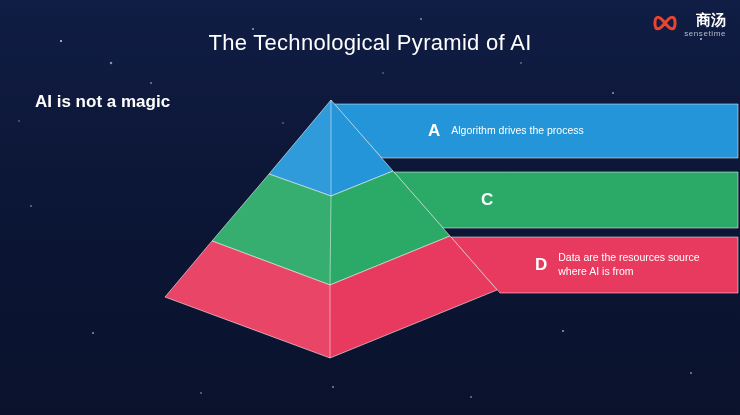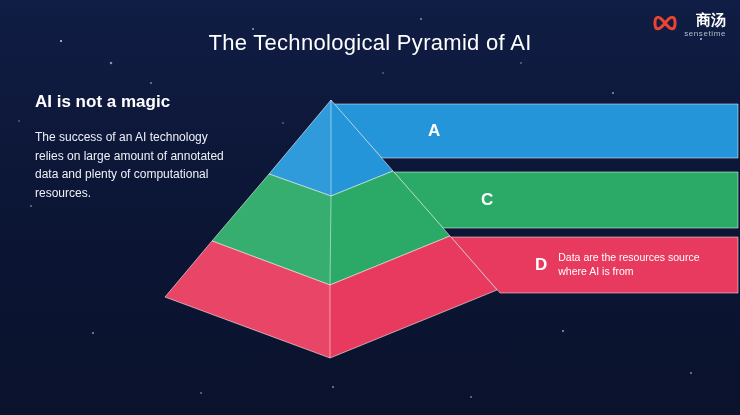--- a/index.html
+++ b/index.html
@@ -102,39 +102,39 @@
       <path d="M6 3 C2.5 3 2.5 13 6 13 C10 13 14 3 18 3 C21.5 3 21.5 13 18 13 C14 13 10 3 6 3 Z" fill="none" stroke-width="2.6" stroke-linecap="round" stroke="#e8442f"></path>
     </svg>
     <div class="logo-text">
       <div class="logo-cn">商汤</div>
       <div class="logo-en">sensetime</div>
     </div>
   </div>
 
   <div class="intro">
     <h2>AI is not a magic</h2>
-    <p>The success of an AI technology relies on large amount of annotated data and plenty of computational resources.</p>
   </div>
 
   <svg class="diagram" width="740" height="415" viewBox="0 0 740 415">
 
     <polygon points="334,104 738,104 738,158 382,158" stroke="rgba(255,255,255,0.5)" stroke-width="1" stroke-linejoin="round" fill="#2395d8"></polygon>
     <polygon points="394,172 738,172 738,228 443,228" stroke="rgba(255,255,255,0.5)" stroke-width="1" stroke-linejoin="round" fill="#2aa967"></polygon>
     <polygon points="451,237 738,237 738,293 500,293" stroke="rgba(255,255,255,0.5)" stroke-width="1" stroke-linejoin="round" fill="#e73a5e"></polygon>
 
     <polygon points="331,100 393,171 331,196 269,174" stroke="rgba(255,255,255,0.55)" stroke-width="1" stroke-linejoin="round" fill="#2395d8"></polygon>
     <polygon points="269,174 331,196 393,171 450,236 330,285 212,241" stroke="rgba(255,255,255,0.55)" stroke-width="1" stroke-linejoin="round" fill="#2aa967"></polygon>
     <polygon points="212,241 330,285 450,236 497,290 330,358 165,297" stroke="rgba(255,255,255,0.55)" stroke-width="1" stroke-linejoin="round" fill="#e73a5e"></polygon>
 
     <polygon points="331,100 165,297 330,358" fill="rgba(255,255,255,0.06)" stroke="none"></polygon>
     <polyline points="331,100 331,196 330,285 330,358" fill="none" stroke="rgba(255,255,255,0.5)" stroke-width="1"></polyline>
   </svg>
 
   <div class="band-label label-a">
     <span class="band-letter">A</span>
+    <span class="band-text">Algorithm drives the process</span>
   </div>
 
   <div class="band-label label-c">
     <span class="band-letter">C</span>
   </div>
 
   <div class="band-label label-d">
     <span class="band-letter">D</span>
     <span class="band-text">Data are the resources source where AI is from</span>
   </div>

